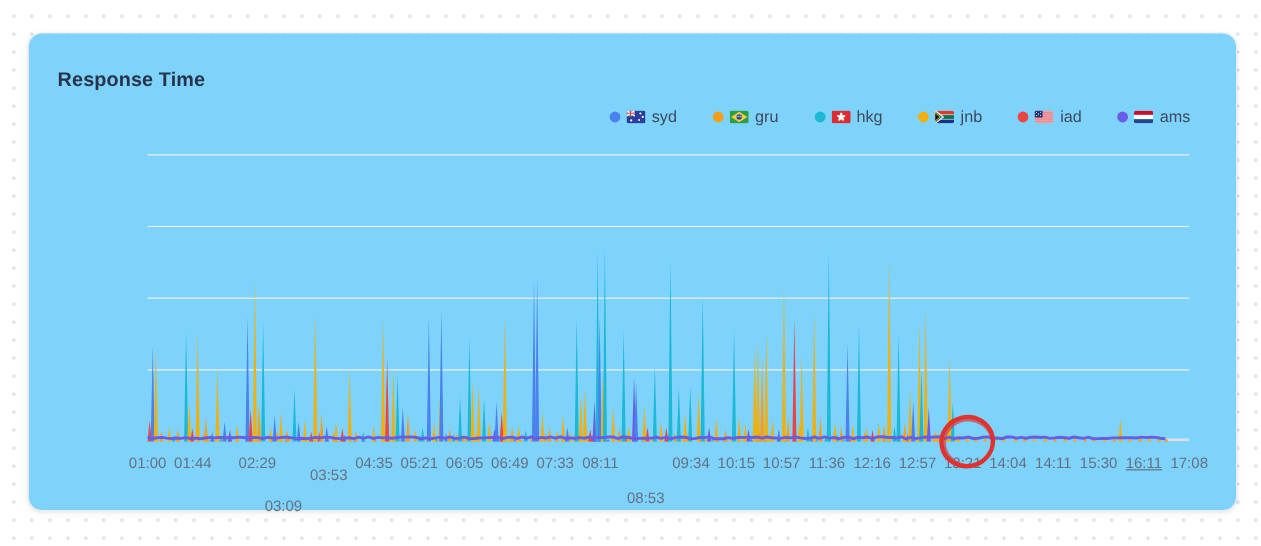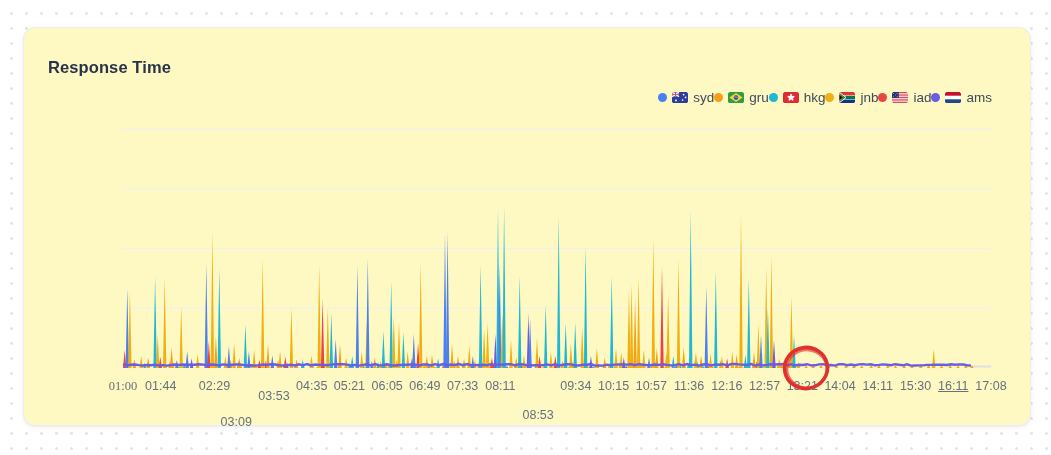--- a/index.html
+++ b/index.html
@@ -5,29 +5,29 @@
   html,body{margin:0;padding:0;}
   body{
     width:1051px;height:455px;position:relative;overflow:hidden;
     font-family:"Liberation Sans",sans-serif;
     background-color:#ffffff;
     background-image:radial-gradient(circle,#e3e4e9 1.3px,transparent 1.5px);
     background-size:15px 15px;background-position:4px 6px;
   }
   .card{
     position:absolute;left:23px;top:27px;width:1006px;height:397px;
-    background:#fef9c3;border:1px solid #ebedf0;border-radius:12px;
+    background:#7dd3fc;border:1px solid #ebedf0;border-radius:12px;
     box-shadow:0 1px 2px rgba(15,23,42,.05),0 2px 8px rgba(15,23,42,.04);
   }
   .title{
     position:absolute;left:24px;top:30px;
     font-size:16.5px;font-weight:700;color:#28334a;letter-spacing:.1px;
   }
   .legend{
-    position:absolute;top:62px;right:38px;display:flex;align-items:flex-start;gap:0;
+    position:absolute;top:62px;right:38px;display:flex;align-items:flex-start;gap:30px;
   }
   .legend-item{display:flex;align-items:center;gap:5px;cursor:pointer;}
   .legend-dot{width:9px;height:9px;border-radius:50%;flex:0 0 auto;}
   .legend-label{font-size:13.5px;color:#3f4a5a;}
   .flag{display:block;border-radius:1.5px;}
   .plot-wrap{position:absolute;left:99px;top:101px;width:868px;height:239px;}
   .plot-wrap svg{display:block;overflow:visible;}
   .ylabels{position:absolute;left:0;top:101px;width:89px;height:239px;}
   .ylabel{
     position:absolute;right:0;transform:translateY(-50%);
@@ -480,21 +480,21 @@
         <path d="M809.0 239 L810.7 219.9 L812.4 239 Z" fill="#F0B00F"></path>
         <path d="M816.8 239 L818.5 235.8 L820.2 239 Z" fill="#F0B00F"></path>
         <path d="M825.5 239 L827.2 235.4 L828.9 239 Z" fill="#F59F18"></path>
         <path d="M833.3 239 L835.0 235.8 L836.7 239 Z" fill="#F0B00F"></path>
         <path d="M841.1 239 L842.8 235.4 L844.5 239 Z" fill="#F0B00F"></path>
         <path d="M847.2 239 L848.9 236.2 L850.6 239 Z" fill="#F59F18"></path>
         <polyline points="0,235.3 4,236.4 8,235.8 12,235.5 16,236.1 20,236.5 24,236.0 28,236.3 32,235.7 36,236.4 40,236.1 44,236.6 48,236.0 52,235.5 56,235.9 60,235.5 64,235.8 68,235.6 72,235.8 76,235.3 80,235.6 84,236.2 88,235.5 92,235.7 96,236.5 100,235.4 104,236.0 108,236.0 112,235.5 116,235.4 120,235.9 124,236.5 128,236.2 132,236.6 136,236.1 140,235.5 144,235.9 148,235.3 152,235.5 156,236.2 160,236.5 164,236.1 168,235.8 172,236.5 176,235.3 180,236.3 184,235.1 188,236.4 192,235.5 196,235.9 200,235.8 204,236.2 208,235.6 212,235.1 216,235.3 220,235.1 224,235.6 228,236.6 232,235.9 236,236.6 240,235.9 244,235.3 248,236.3 252,235.1 256,236.4 260,236.1 264,235.3 268,236.4 272,236.5 276,236.0 280,235.9 284,235.7 288,235.5 292,235.6 296,236.5 300,235.5 304,235.4 308,236.4 312,235.2 316,236.2 320,235.0 324,236.4 328,235.5 332,236.0 336,235.1 340,236.2 344,235.0 348,236.2 352,235.9 356,236.2 360,235.7 364,236.2 368,235.2 372,236.1 376,235.4 380,235.7 384,235.2 388,235.2 392,236.5 396,235.2 400,235.4 404,236.2 408,236.4 412,236.1 416,236.2 420,236.1 424,235.4 428,236.3 432,235.3 436,236.6 440,235.7 444,235.2 448,235.4 452,236.4 456,236.5 460,235.6 464,235.7 468,235.1 472,236.6 476,236.5 480,236.6 484,235.7 488,236.3 492,235.6 496,235.5 500,235.5 504,235.6 508,235.2 512,236.1 516,235.2 520,235.8 524,236.0 528,236.1 532,235.5 536,235.9 540,235.2 544,235.9 548,236.4 552,236.1 556,235.2 560,236.3 564,235.1 568,236.1 572,235.6 576,236.6 580,235.5 584,235.2 588,236.6 592,235.4 596,235.8 600,235.2 604,236.5 608,235.1 612,235.0 616,235.4 620,235.6 624,236.0 628,235.0 632,236.6 636,235.5 640,236.4 644,235.9 648,235.2 652,235.5 656,235.2 660,235.1 664,236.5 668,235.3 672,236.5 676,235.8 680,236.0 684,235.2 688,236.4 692,236.3 696,235.4 700,235.1 704,236.2 708,236.0 712,236.6 716,235.2 720,235.1 724,236.2 728,235.5 732,236.2 736,235.4 740,235.2 744,235.6 748,235.3 752,236.3 756,235.9 760,235.4 764,235.8 768,236.2 772,235.2 776,235.8 780,236.3 784,235.3 788,236.6 792,236.5 796,236.4 800,236.4 804,235.9 808,235.9 812,235.7 816,235.8 820,235.8 824,236.0 828,235.3 832,235.7 836,235.4 840,235.5 844,236.2 848,236.6" fill="none" stroke="#6A5CE4" stroke-width="2.4"></polyline>
       </svg>
   </div>
   <div class="xlabels" id="xlabels">
-      <div class="xlabel" style="left: 0%; font-family: Liberation Serif, serif;">01:00</div>
+      <div class="xlabel" style="left: 0%;">01:00</div>
       <div class="xlabel" style="left: 4.34783%;">01:44</div>
       <div class="xlabel" style="left: 8.69565%; padding-left: 32px;">02:29</div>
       <div class="xlabel" style="left: 13.0435%; margin-top: 36px;">03:09</div>
       <div class="xlabel" style="left: 17.3913%; margin-top: 10px;">03:53</div>
       <div class="xlabel" style="left: 21.7391%;">04:35</div>
       <div class="xlabel" style="left: 26.087%;">05:21</div>
       <div class="xlabel" style="left: 30.4348%;">06:05</div>
       <div class="xlabel" style="left: 34.7826%;">06:49</div>
       <div class="xlabel" style="left: 39.1304%;">07:33</div>
       <div class="xlabel" style="left: 43.4783%;">08:11</div>

